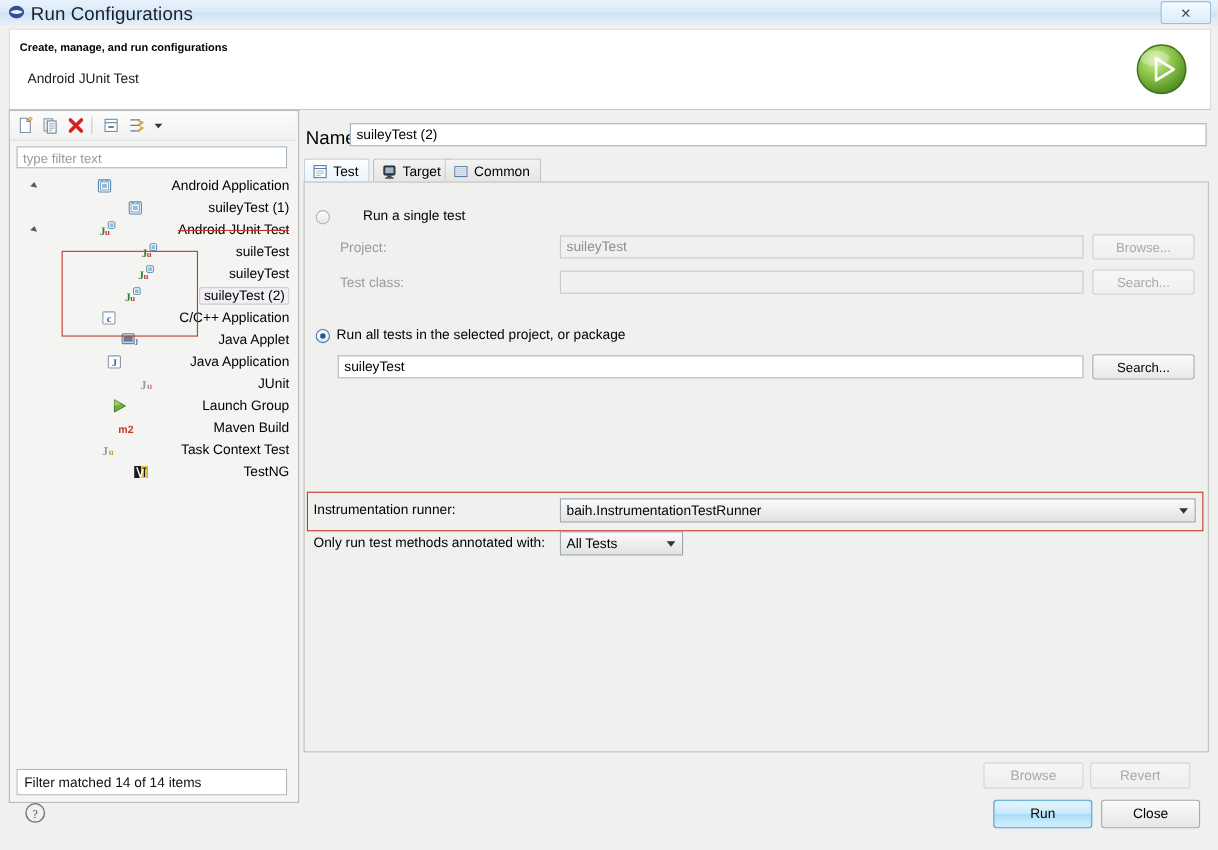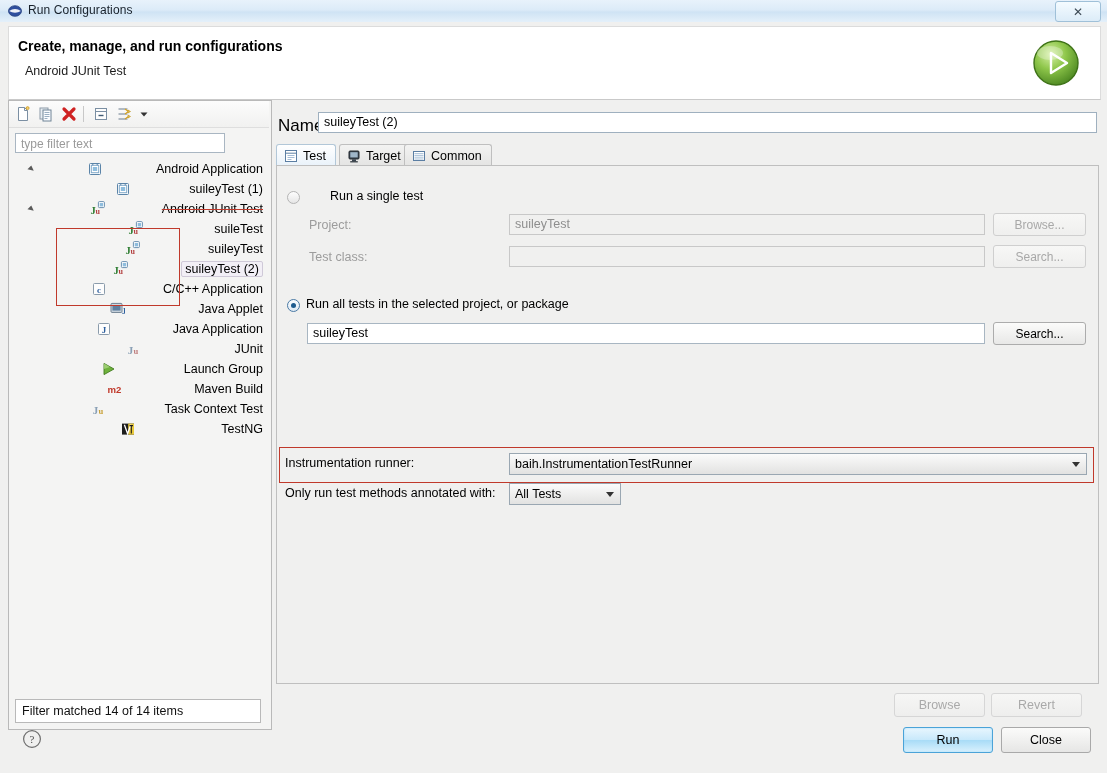--- a/index.html
+++ b/index.html
@@ -16,21 +16,21 @@
   
   .titlebar{
     position:absolute;left:0;top:0;width:1107px;height:22px;
     background:linear-gradient(to bottom,#e8f2fb 0%,#dcebf8 45%,#cfe3f4 55%,#e4f0fa 100%);
     border-bottom:1px solid #b6cde0;
   }
   .titlebar .tb-icon{
     position:absolute;left:8px;top:4px;width:14px;height:14px;
   }
   .titlebar .tb-title{
-    position:absolute;left:28px;top:3px;font-size:12px;color:#17202a;
+    position:absolute;left:28px;top:3px;font-size:17px;color:#17202a;
     letter-spacing:.1px;
   }
   .tb-close{
     position:absolute;right:6px;top:1px;width:44px;height:19px;
     border:1px solid #9fc0d8;border-radius:3px;
     background:linear-gradient(to bottom,#f4fbff,#dcecf8);
     display:flex;align-items:center;justify-content:center;
     cursor:pointer;
   }
   .tb-close span{font-size:12px;color:#3d4a55;font-family:"Liberation Sans",sans-serif;}
@@ -39,40 +39,40 @@
   .dialog{
     position:absolute;left:0;top:22px;width:1107px;height:751px;
     background:#f0f0ef;
   }
 
   
   .hdr{
     position:absolute;left:8px;top:4px;width:1091px;height:72px;
     background:#ffffff;border:1px solid #dcdcdc;border-bottom:1px solid #c9c9c9;
   }
-  .hdr-title{position:absolute;left:9px;top:11px;font-size:14px;font-weight:bold;color:#000;}
+  .hdr-title{position:absolute;left:9px;top:11px;font-size:10px;font-weight:bold;color:#000;}
   .hdr-sub{position:absolute;left:16px;top:37px;font-size:12.5px;color:#1a1a1a;}
   .hdr-runbtn{position:absolute;right:18px;top:10px;width:52px;height:52px;cursor:pointer;}
 
   
   .leftpanel{
     position:absolute;left:8px;top:78px;width:262px;height:628px;
     background:#f4f4f3;border:1px solid #b9b9b9;
   }
   .toolbar{
     position:absolute;left:0;top:0;width:260px;height:26px;
     background:linear-gradient(to bottom,#fcfcfc,#f1f1f0);
     border-bottom:1px solid #dedede;
   }
   .tbtn{position:absolute;top:3px;width:20px;height:20px;cursor:pointer;
         display:flex;align-items:center;justify-content:center;}
   .tb-sep{position:absolute;top:5px;width:1px;height:16px;background:#c8c8c8;}
 
   .filterbox{
-    position:absolute;left:6px;top:32px;width:210px;height:20px;
+    position:absolute;left:6px;top:32px;width:246px;height:20px;
     background:#fff;border:1px solid #a9b6c2;box-sizing:border-box;
     font-size:12px;color:#9a9a9a;padding:3px 0 0 5px;cursor:text;
   }
 
   .treearea{
     position:absolute;left:6px;top:58px;width:248px;height:535px;
     background:#f4f4f3;overflow:hidden;
   }
   .trow{position:relative;height:20px;display:flex;align-items:center;cursor:pointer;white-space:nowrap;justify-content:space-between;}
   .trow .arr{width:12px;height:20px;display:flex;align-items:center;justify-content:center;flex:0 0 12px;}

